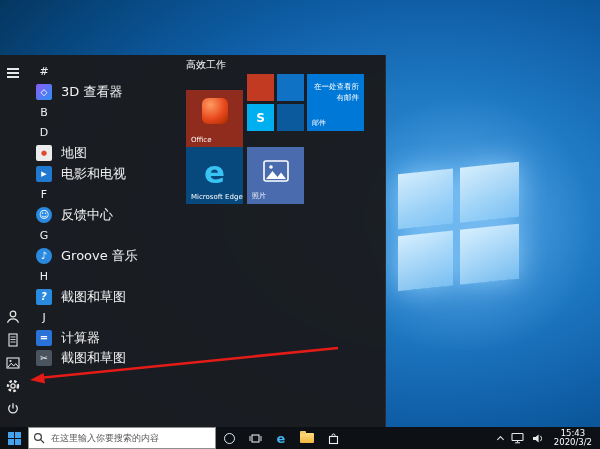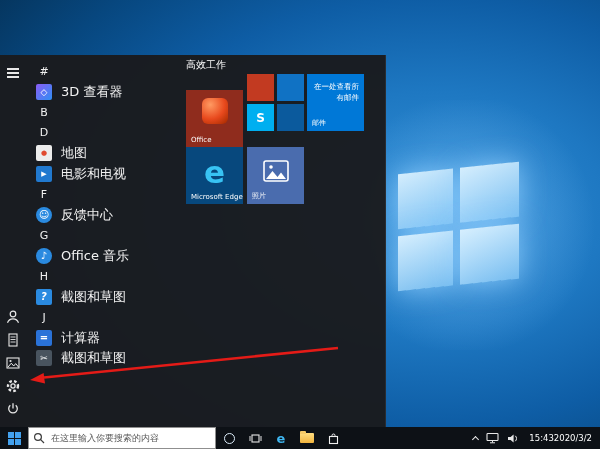--- a/index.html
+++ b/index.html
@@ -73,21 +73,21 @@
   .searchbox{flex:0 0 188px;height:22px;background:#fff;border:1px solid #8f8f8f;display:flex;align-items:center;padding:0 4px;gap:4px;}
   .searchbox input{flex:1;border:none;outline:none;font-size:9px;color:#333;background:transparent;min-width:0;}
   .searchbox input::placeholder{color:#575757;}
   .cortana-ring{width:11px;height:11px;border:1.6px solid #dcedfa;border-radius:50%;}
   .edge-g{font-size:13px;font-weight:bold;color:#3fb6f0;line-height:1;}
   .folder{position:relative;width:14px;height:10px;background:linear-gradient(180deg,#ffdd80,#f2b53f);border-radius:1px;}
   .folder::before{content:"";position:absolute;top:-2px;left:0;width:6px;height:3px;background:#f6ca67;border-radius:1px 1px 0 0;}
   .tb-spacer{flex:1;}
   .tray{display:flex;align-items:center;gap:8px;padding:0 6px;}
   .chev{width:5px;height:5px;border-top:1.5px solid #ececec;border-left:1.5px solid #ececec;transform:rotate(45deg);margin-top:2px;cursor:pointer;}
-  .clock{display:flex;justify-content:center;text-align:center;min-width:44px;
+  .clock{display:flex;flex-direction:column;justify-content:center;text-align:center;min-width:44px;
     font-size:8.5px;line-height:9px;color:#fff;padding:0 4px;cursor:pointer;}
   .show-desktop{width:4px;border-left:1px solid rgba(255,255,255,0.25);cursor:pointer;}
   
   .arrow{position:absolute;left:0;top:0;width:600px;height:449px;z-index:50;pointer-events:none;}
 </style>
 </head>
 <body>
 
 <div class="screen">
 
@@ -181,21 +181,21 @@
           </span>
         <span class="app-label">反馈中心</span>
       </div>
       <div class="section-row">
           <span class="section-letter">G</span>
         </div>
       <div class="app-row">
         <span class="ic igr">
             <i>♪</i>
           </span>
-        <span class="app-label">Office 音乐</span>
+        <span class="app-label">Groove 音乐</span>
       </div>
       <div class="section-row">
           <span class="section-letter">H</span>
         </div>
       <div class="app-row">
         <span class="ic igh">
             <i>?</i>
           </span>
         <span class="app-label">截图和草图</span>
       </div>

